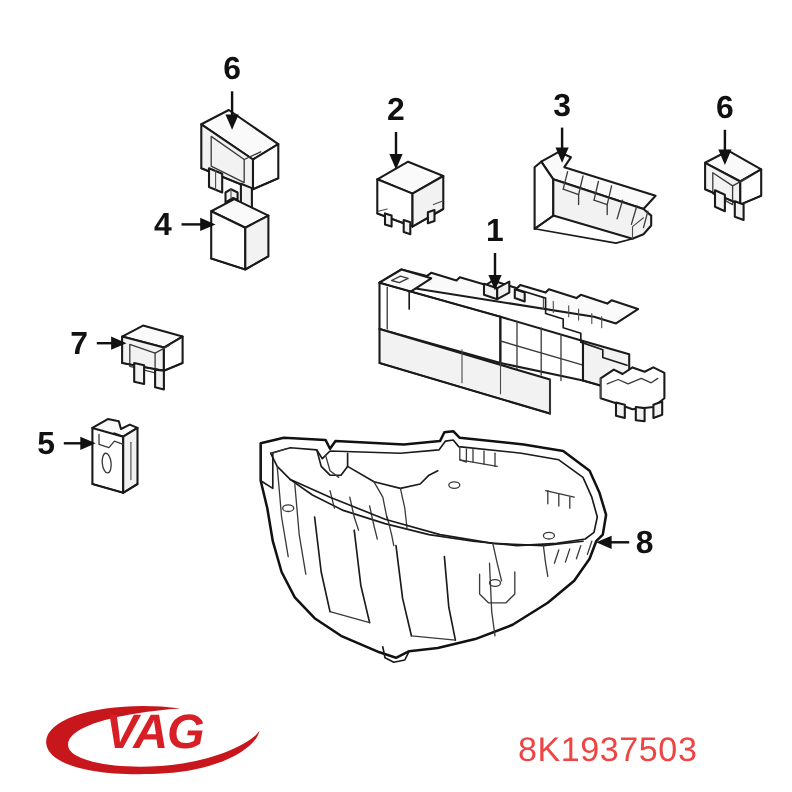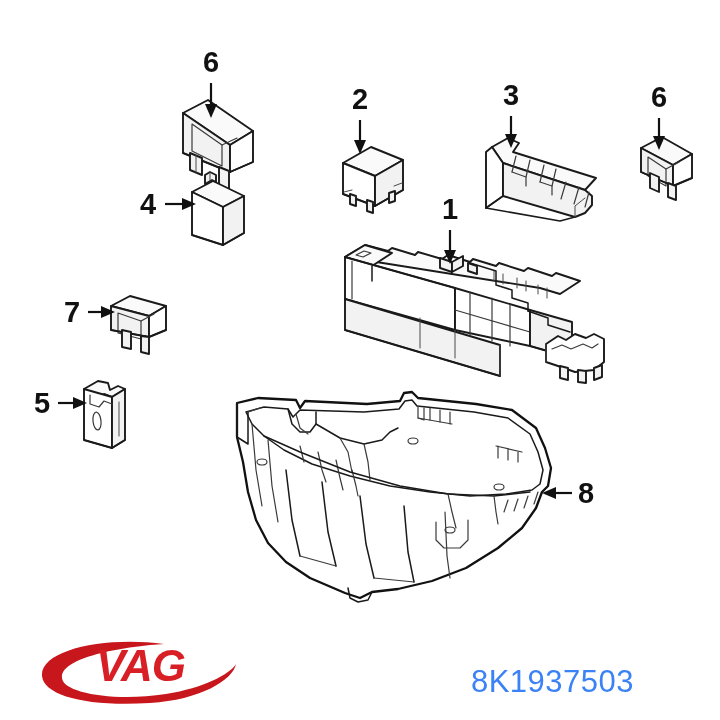--- a/index.html
+++ b/index.html
@@ -81,21 +81,21 @@
     height: 76px;
   }
   #part-number {
     position: absolute;
     right: 22px;
     bottom: 20px;
     font-family: "Liberation Sans", sans-serif;
     font-size: 31px;
     font-weight: 400;
     letter-spacing: 0.5px;
-    color: #3b82f6;
+    color: #ef4444;
     white-space: nowrap;
     margin-top: 32px;
   }
 </style>
 </head>
 <body>
 
 <div id="diagram-root">
 
   <svg id="parts-svg" viewBox="0 0 720 720" xmlns="http://www.w3.org/2000/svg">

